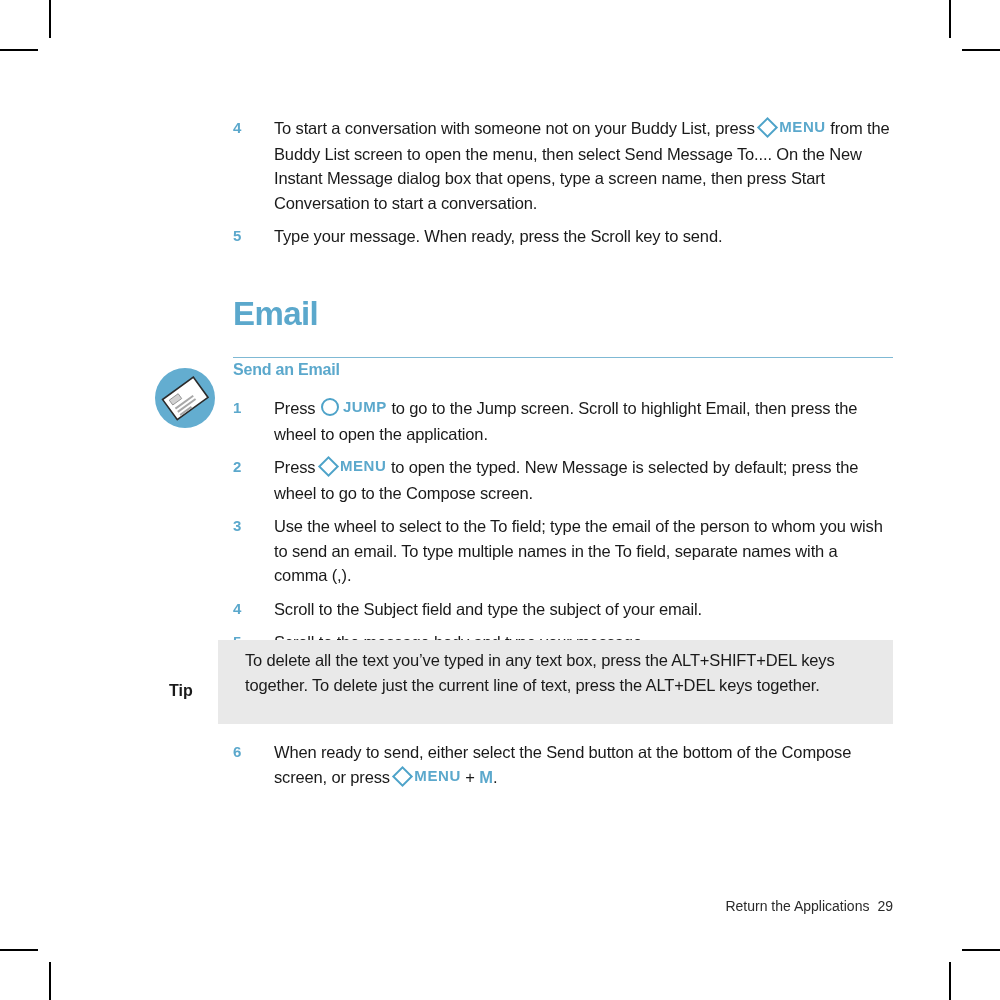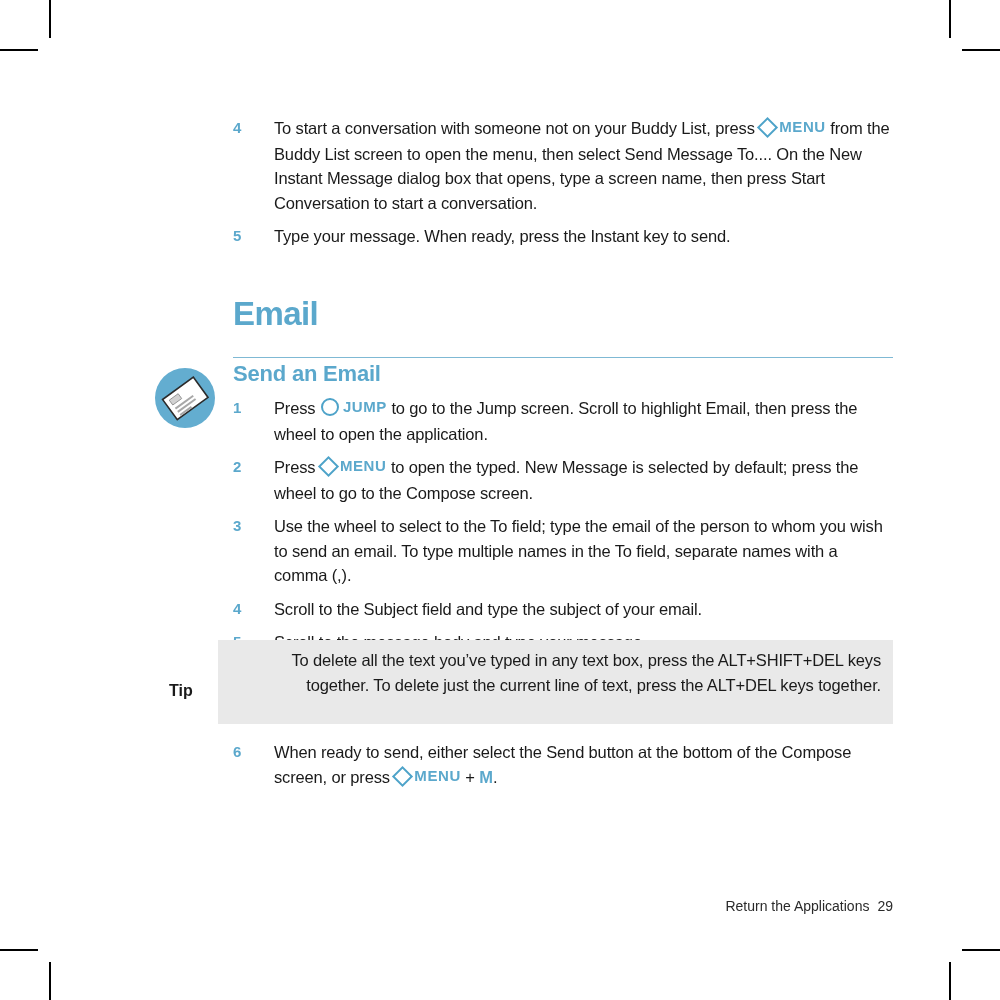--- a/index.html
+++ b/index.html
@@ -127,21 +127,21 @@
     left: 233px;
     top: 357px;
     width: 660px;
     height: 1px;
     background: #7fb9d4;
   }
   .subsection-title {
     position: absolute;
     left: 233px;
     top: 361px;
-    font-size: 22px;
+    font-size: 16px;
     font-weight: bold;
     color: #5ba8cc;
     letter-spacing: -0.2px;
   }
 
   
   .margin-icon {
     position: absolute;
     left: 152px;
     top: 365px;
@@ -162,28 +162,27 @@
   .tip-box {
     position: absolute;
     left: 218px;
     top: 640px;
     width: 675px;
     height: 84px;
     background: #e9e9e9;
   }
   .tip-text {
     position: absolute;
-    left: 231px;
+    left: 245px;
     top: 648px;
     width: 650px;
     font-size: 16.5px;
     line-height: 24.5px;
     color: #1a1a1a;
     letter-spacing: -0.15px;
-    text-align: right;
   }
 
   
   .footer {
     position: absolute;
     left: 0;
     top: 898px;
     width: 893px;
     text-align: right;
     font-size: 14px;
@@ -208,21 +207,21 @@
   <div class="crop crop-v crop-br-v"></div>
   <div class="crop crop-h crop-br-h"></div>
 
   <div class="steps" id="continued-steps" style="top:116px;">
       <div class="step">
         <div class="step-num">4</div>
         <div class="step-body"><span>To start a conversation with someone not on your Buddy List, press </span><span class="keyglyph"><span class="diamond"></span><span class="keylabel">MENU</span></span><span> from the Buddy List screen to open the menu, then select </span><b>Send Message To...</b><span>. On the New Instant Message dialog box that opens, type a screen name, then press </span><b>Start Conversation</b><span> to start a conversation.</span></div>
       </div>
       <div class="step">
         <div class="step-num">5</div>
-        <div class="step-body"><span>Type your message. When ready, press the </span><b>Instant</b><span> key to send.</span></div>
+        <div class="step-body"><span>Type your message. When ready, press the </span><b>Scroll</b><span> key to send.</span></div>
       </div>
     </div>
 
   <div class="section-title">Email</div>
 
   <div class="rule"></div>
   <div class="subsection-title">Send an Email</div>
 
   <div class="margin-icon">
     <svg viewBox="0 0 66 66" width="66" height="66" aria-hidden="true">

